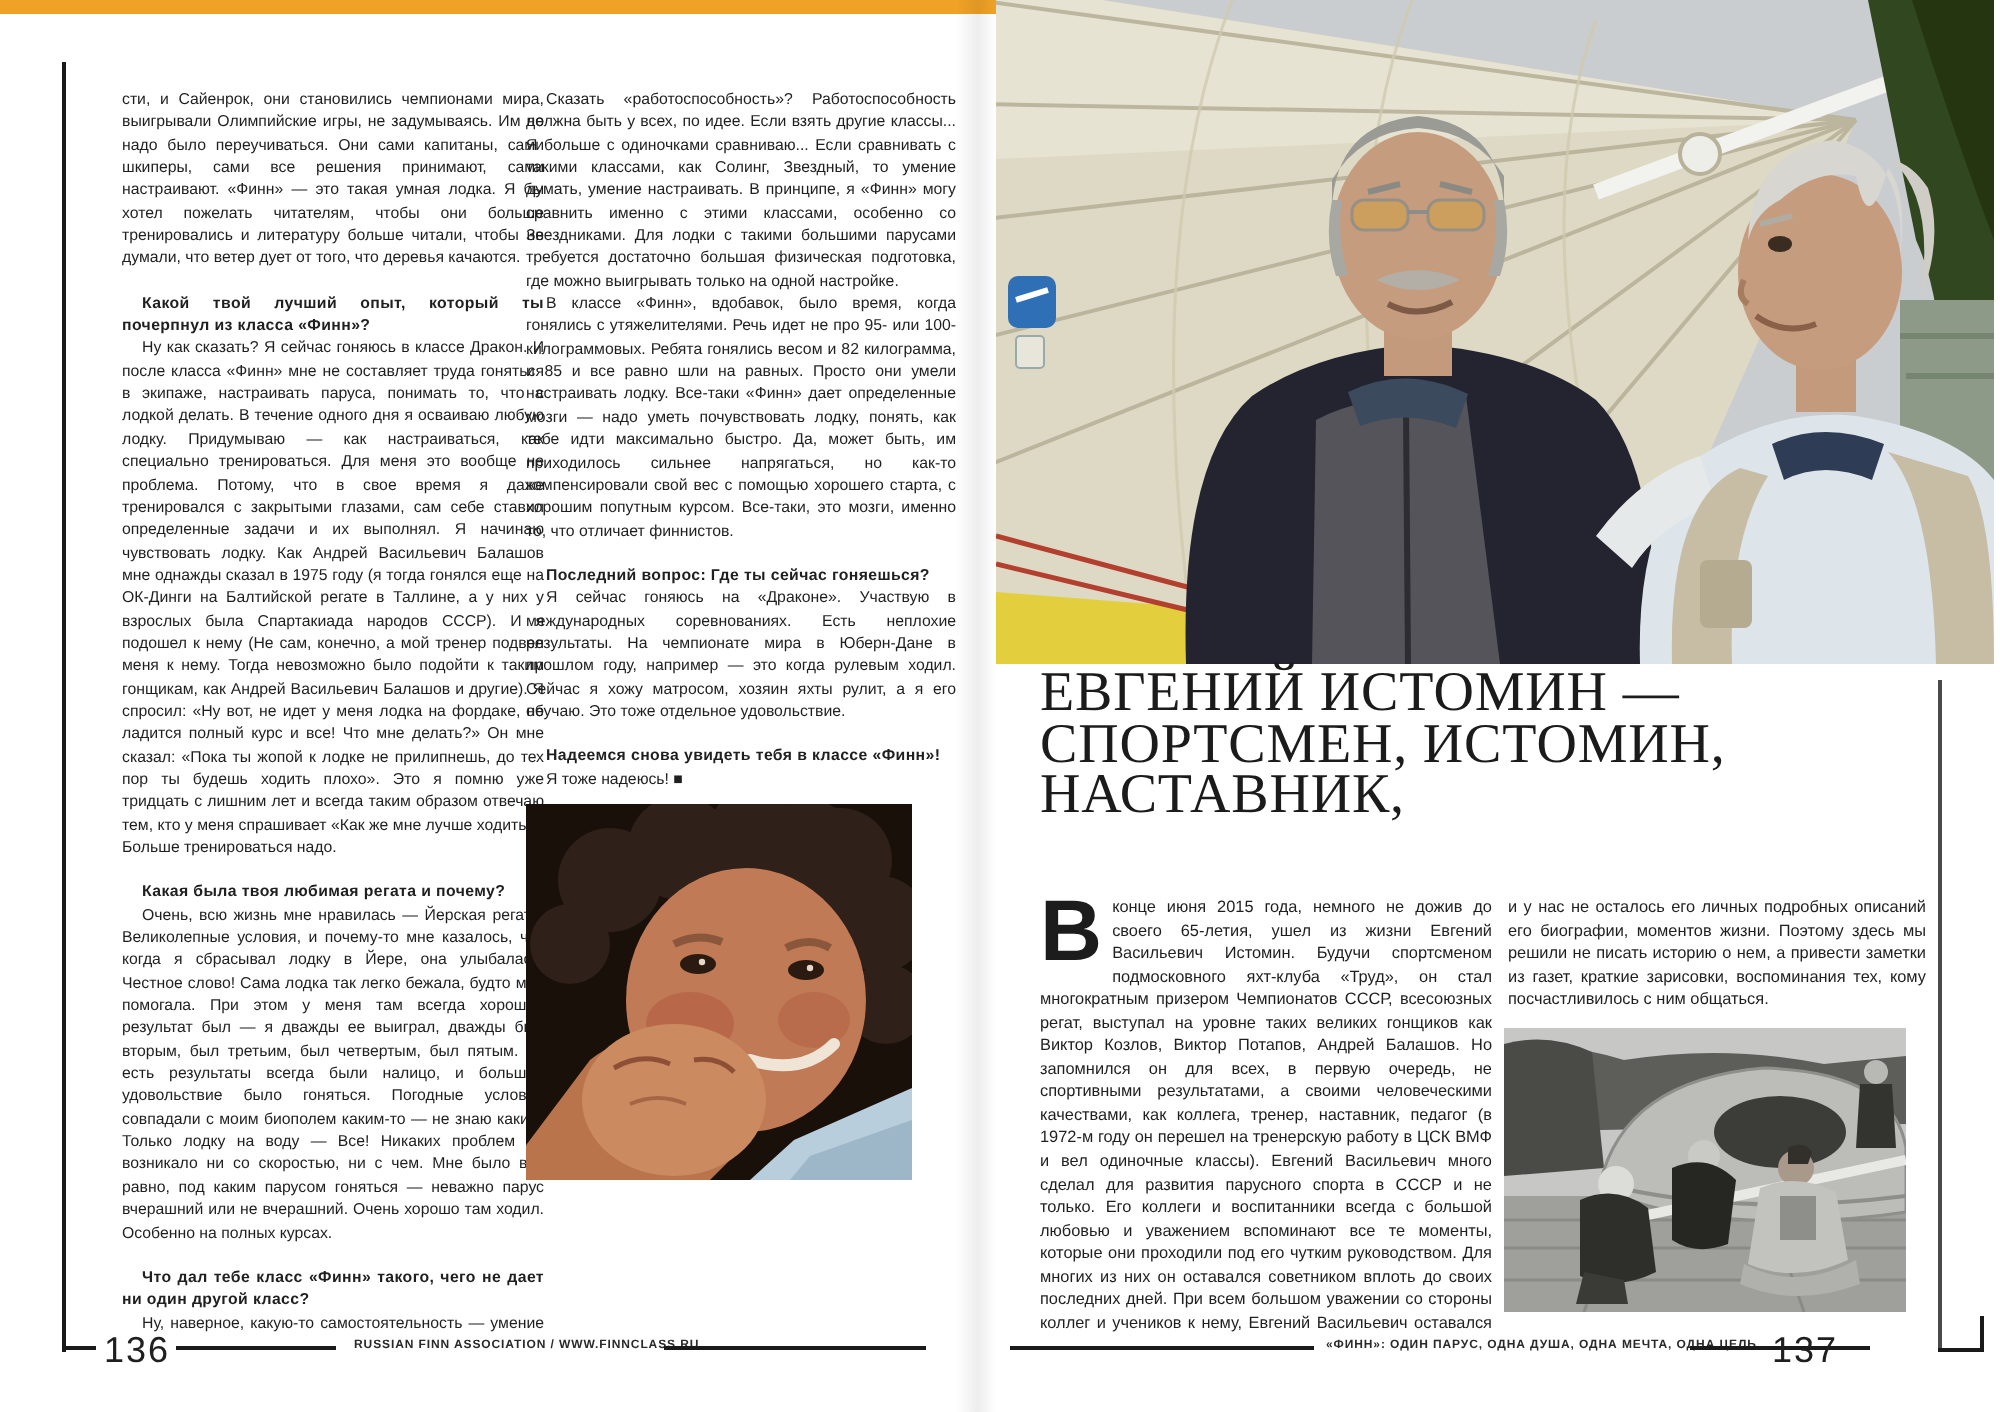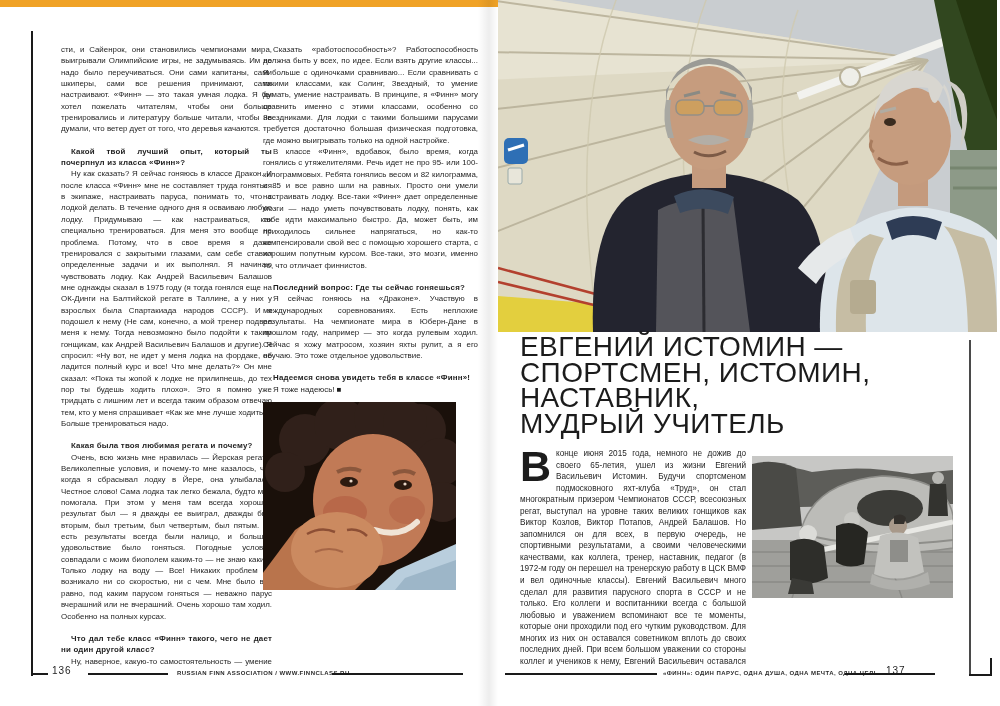--- a/index.html
+++ b/index.html
@@ -20,35 +20,35 @@
     background:linear-gradient(to right,rgba(0,0,0,0),rgba(0,0,0,0.07) 55%,rgba(0,0,0,0));}
   
   .col{position:absolute;top:44px;font-size:7.9px;line-height:11.35px;text-align:justify;overflow:hidden;}
   .col-1{left:45px;width:211px;height:622px;margin-left:16px;}
   .col-2{left:263px;width:215px;height:640px;}
   .col p{margin:0;text-indent:10px;}
   .col p.cont{text-indent:0;}
   .col p.q{font-weight:bold;margin-top:11px;letter-spacing:0.2px;}
   
   .headline{position:absolute;left:520px;top:334px;width:460px;
-    font-family:Liberation Sans, sans-serif;
+    font-family:Liberation Serif, serif;
     font-size:28px;line-height:25.5px;color:#1b1b1b;letter-spacing:0.4px;}
   .rp-col{position:absolute;top:448px;font-size:8.2px;line-height:11.55px;text-align:justify;}
   .rp-col-1{left:520px;width:226px;height:222px;overflow:hidden;}
   .rp-col-2{left:754px;width:209px;}
   .rp-col p{margin:0;}
   .dropcap{float:left;font-weight:bold;font-size:43px;line-height:33px;
     padding:2px 5px 0 0;color:#1c1c1c;}
   
   .photo-top{position:absolute;left:498px;top:0;width:499px;height:332px;overflow:hidden;}
   .photo-man{width:201px;height:188px;margin:7px 0 0 -8px;overflow:hidden;}
   .photo-bw{width:201px;height:142px;margin:8px 0 0 -2px;overflow:hidden;}
   .photo-top svg,.photo-man svg,.photo-bw svg{display:block;}
   
-  .pgnum{position:absolute;top:665px;font-size:10px;letter-spacing:1px;color:#1f1f1f;}
+  .pgnum{position:absolute;top:665px;font-size:18px;letter-spacing:1px;color:#1f1f1f;}
   .pgnum-left{left:52px;}
   .pgnum-right{left:886px;}
   .foot-rule{position:absolute;top:673px;height:2px;background:#1a1a1a;}
   .fr-l1{left:88px;width:80px;}
   .fr-l2{left:332px;width:131px;}
   .fr-r1{left:505px;width:152px;}
   .fr-r2{left:845px;width:90px;}
   .foot-label{position:absolute;top:670px;font-size:6px;font-weight:bold;
     letter-spacing:0.45px;color:#2a2a2a;white-space:nowrap;}
   .fl-left{left:177px;}
@@ -201,30 +201,30 @@
       <path d="M382,112 L398,108" stroke="#b0aca2" stroke-width="3"></path>
     </g>
   </svg>
 </div>
 
 <div class="headline">
 
 <div>ЕВГЕНИЙ ИСТОМИН —</div>
     <div>СПОРТСМЕН, ИСТОМИН,</div>
     <div>НАСТАВНИК,</div>
-    <div>МУДРЫЙ УЧИТЕЛЬ</div>
   </div>
 
 <div class="rp-col rp-col-1">
   <p>
     <span class="dropcap">В</span><span>конце июня 2015 года, немного не дожив до своего 65-летия, ушел из жизни Евгений Васильевич Истомин. Будучи спортсменом подмосковного яхт-клуба «Труд», он стал многократным призером Чемпионатов СССР, всесоюзных регат, выступал на уровне таких великих гонщиков как Виктор Козлов, Виктор Потапов, Андрей Балашов. Но запомнился он для всех, в первую очередь, не спортивными результатами, а своими человеческими качествами, как коллега, тренер, наставник, педагог (в 1972-м году он перешел на тренерскую работу в ЦСК ВМФ и вел одиночные классы). Евгений Васильевич много сделал для развития парусного спорта в СССР и не только. Его коллеги и воспитанники всегда с большой любовью и уважением вспоминают все те моменты, которые они проходили под его чутким руководством. Для многих из них он оставался советником вплоть до своих последних дней. При всем большом уважении со стороны коллег и учеников к нему, Евгений Васильевич оставался очень скромным человеком,</span>
   </p>
 </div>
 
 <div class="rp-col rp-col-2">
+  <p>и у нас не осталось его личных подробных описаний его биографии, моментов жизни. Поэтому здесь мы решили не писать историю о нем, а привести заметки из газет, краткие зарисовки, воспоминания тех, кому посчастливилось с ним общаться.</p>
 
   <div class="photo-bw">
     <svg width="201" height="142" viewBox="0 0 201 142">
       <rect width="201" height="142" fill="#c7c7c5"></rect>
       <path d="M0,14 Q30,6 60,16 Q110,8 160,18 L201,14 L201,48 L0,52 Z" fill="#5d5d59"></path>
       <path d="M0,8 Q22,2 44,12 L50,70 L0,74 Z" fill="#4a4a46"></path>
       <rect y="84" width="201" height="58" fill="#9f9f9b"></rect>
       <g stroke="#858581" stroke-width="1.5" opacity="0.8">
         <path d="M0,96 H201"></path>
           <path d="M0,110 H201"></path>

